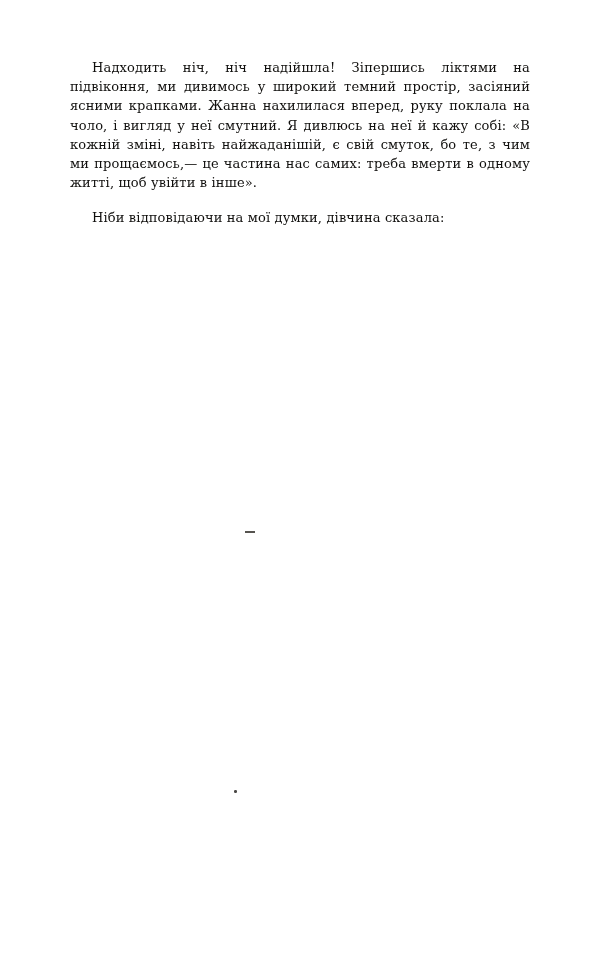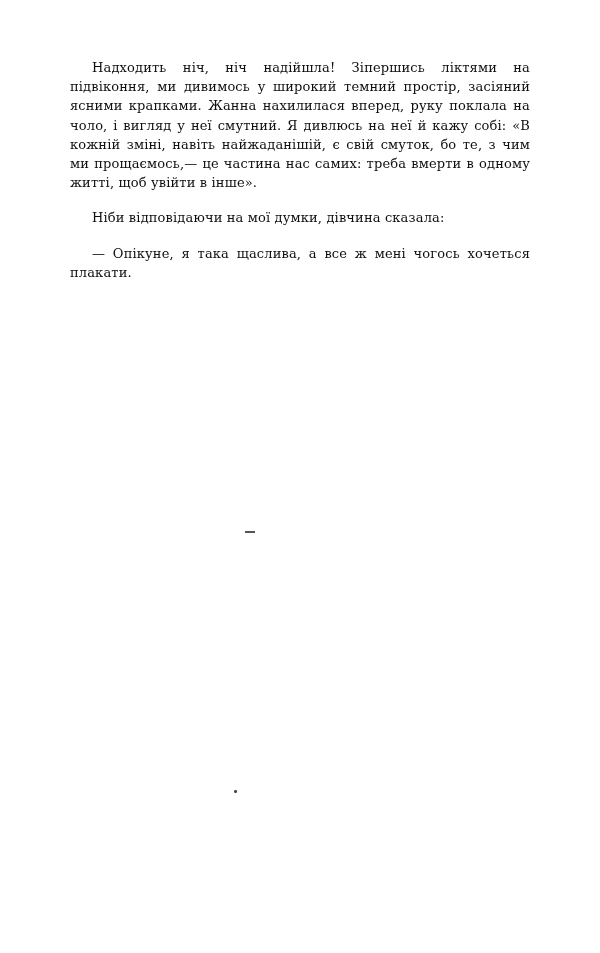--- a/index.html
+++ b/index.html
@@ -58,19 +58,18 @@
   }
 </style>
 </head>
 <body>
 
 <div class="page">
 
   <div class="text-block">
     <p class="para">Надходить ніч, ніч надійшла! Зіпершись ліктями на підвіконня, ми дивимось у широкий темний простір, засіяний ясними крапками. Жанна нахилилася вперед, руку поклала на чоло, і вигляд у неї смутний. Я дивлюсь на неї й кажу собі: «В кожній зміні, навіть найжаданішій, є свій смуток, бо те, з чим ми прощаємось,— це частина нас самих: треба вмерти в одному житті, щоб увійти в інше».</p>
     <p class="para">Ніби відповідаючи на мої думки, дівчина сказала:</p>
-    <p class="para">— Опікуне, я така щаслива, а все ж мені чогось хочеться плакати.</p>
   </div>
 
   <div class="speck dash" style="left:245px; top:531px;"></div>
   <div class="speck dot" style="left:234px; top:790px;"></div>
 
 </div>
 
 </body></html>

